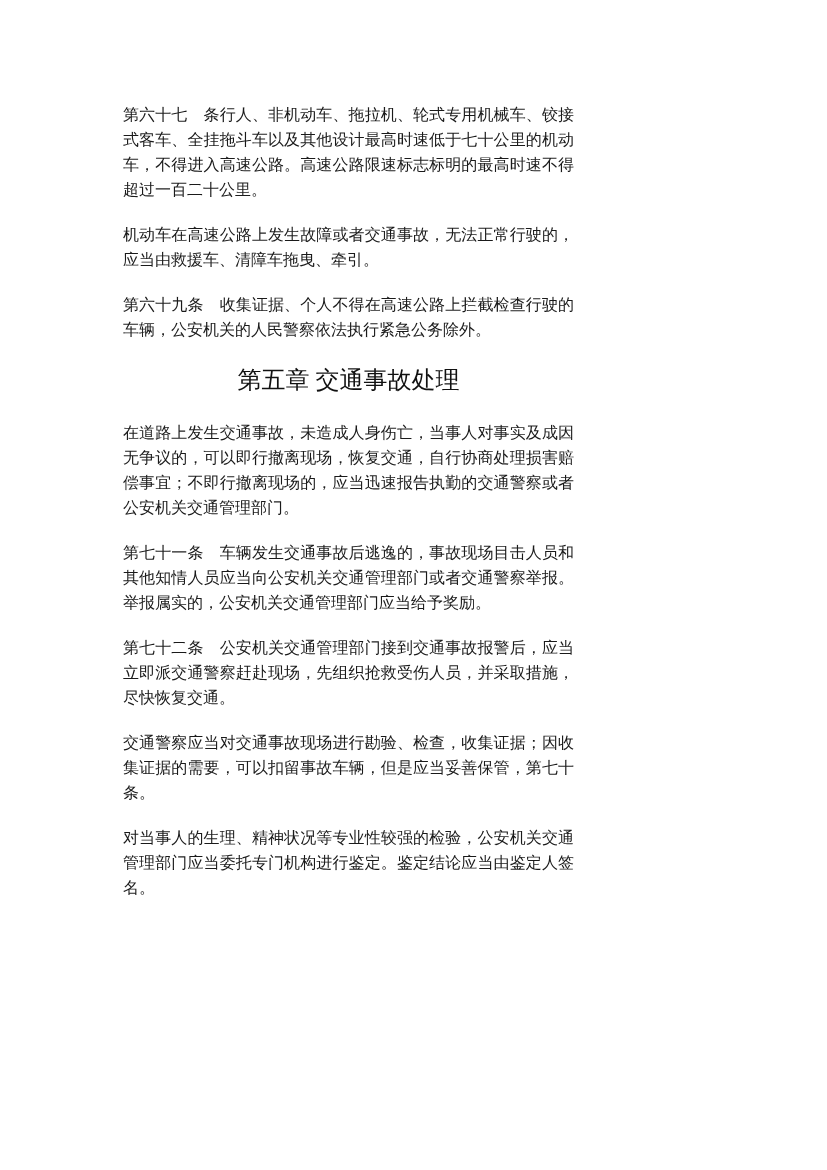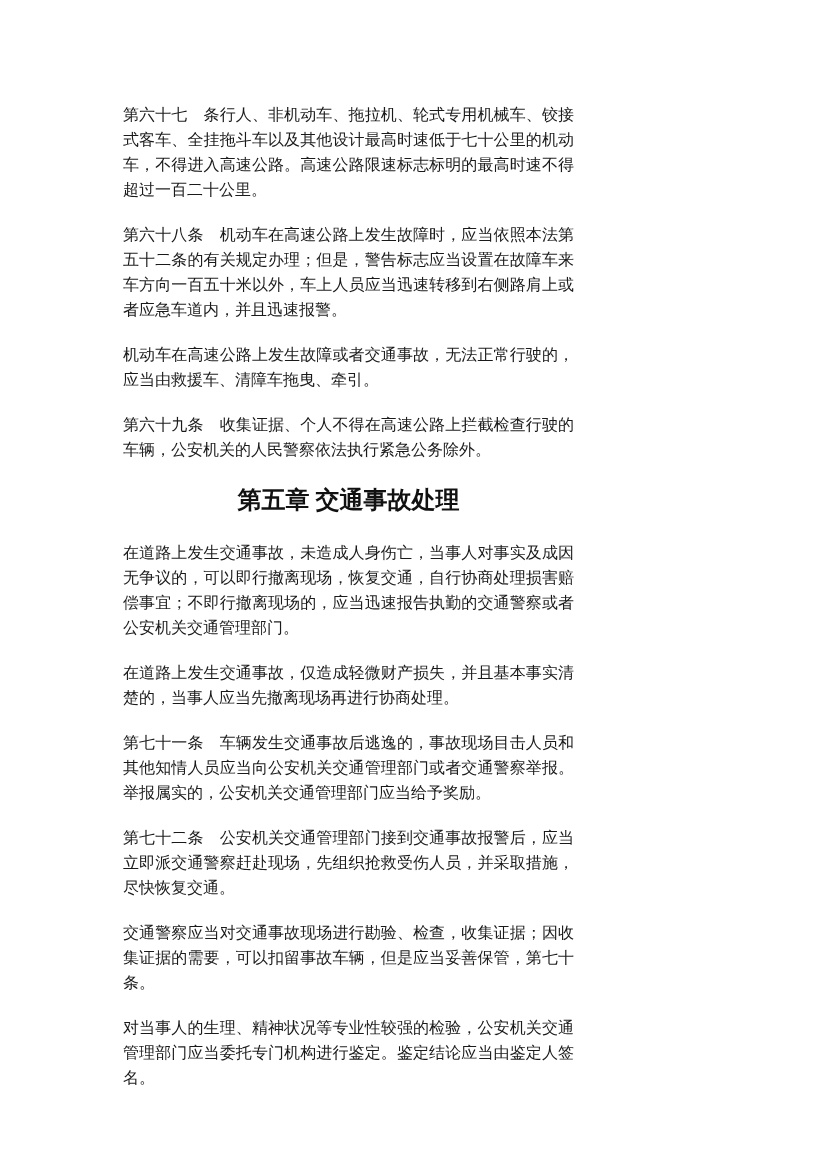--- a/index.html
+++ b/index.html
@@ -22,44 +22,42 @@
   }
   .body-para {
     margin: 0 0 20px 0;
     text-align: justify;
     text-justify: inter-ideograph;
   }
   .chapter-heading {
     margin: 13px 0 22px 0;
     font-size: 24px;
     line-height: 36px;
-    font-weight: bold;
+    font-weight: normal;
     text-align: center;
     color: #111111;
   }
 </style>
 </head>
 <body>
 
 <div class="page">
 
   <p class="body-para">第六十七　条行人、非机动车、拖拉机、轮式专用机械车、铰接式客车、全挂拖斗车以及其他设计最高时速低于七十公里的机动车，不得进入高速公路。高速公路限速标志标明的最高时速不得超过一百二十公里。</p>
 
-  <p class="body-para">第六十八条　机动车在高速公路上发生故障时，应当依照本法第五十二条的有关规定办理；但是，警告标志应当设置在故障车来车方向一百五十米以外，车上人员应当迅速转移到右侧路肩上或者应急车道内，并且迅速报警。</p>
 
   <p class="body-para">机动车在高速公路上发生故障或者交通事故，无法正常行驶的，应当由救援车、清障车拖曳、牵引。</p>
 
   <p class="body-para">第六十九条　收集证据、个人不得在高速公路上拦截检查行驶的车辆，公安机关的人民警察依法执行紧急公务除外。</p>
 
   <h1 class="chapter-heading">第五章 交通事故处理</h1>
 
 
   <p class="body-para">在道路上发生交通事故，未造成人身伤亡，当事人对事实及成因无争议的，可以即行撤离现场，恢复交通，自行协商处理损害赔偿事宜；不即行撤离现场的，应当迅速报告执勤的交通警察或者公安机关交通管理部门。</p>
 
-  <p class="body-para">在道路上发生交通事故，仅造成轻微财产损失，并且基本事实清楚的，当事人应当先撤离现场再进行协商处理。</p>
 
   <p class="body-para">第七十一条　车辆发生交通事故后逃逸的，事故现场目击人员和其他知情人员应当向公安机关交通管理部门或者交通警察举报。举报属实的，公安机关交通管理部门应当给予奖励。</p>
 
   <p class="body-para">第七十二条　公安机关交通管理部门接到交通事故报警后，应当立即派交通警察赶赴现场，先组织抢救受伤人员，并采取措施，尽快恢复交通。</p>
 
   <p class="body-para">交通警察应当对交通事故现场进行勘验、检查，收集证据；因收集证据的需要，可以扣留事故车辆，但是应当妥善保管，第七十条。</p>
 
   <p class="body-para">对当事人的生理、精神状况等专业性较强的检验，公安机关交通管理部门应当委托专门机构进行鉴定。鉴定结论应当由鉴定人签名。</p>
 
 </div>

